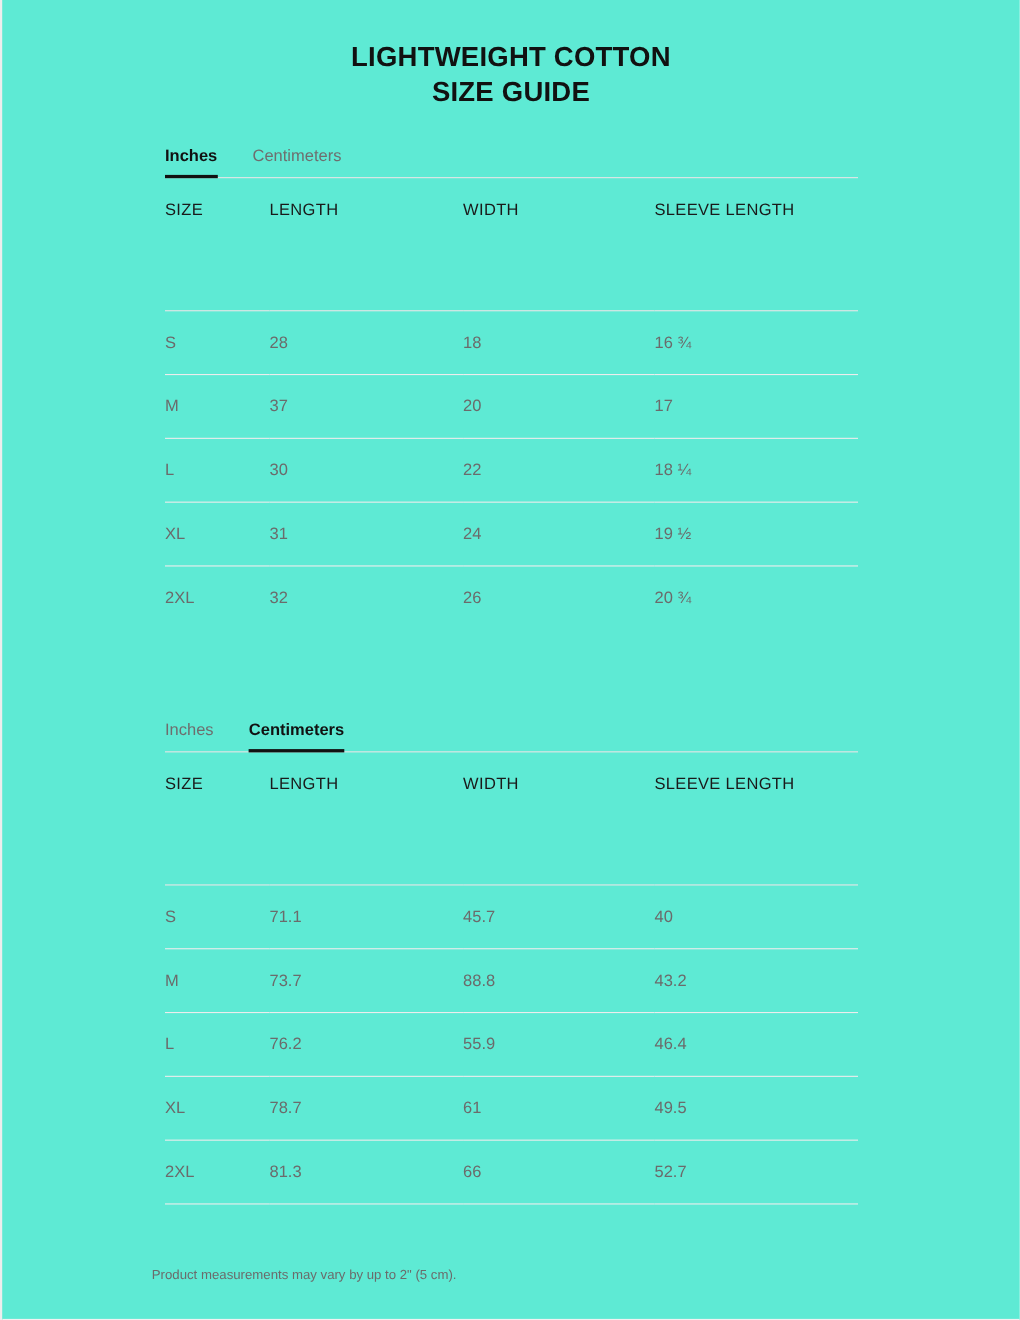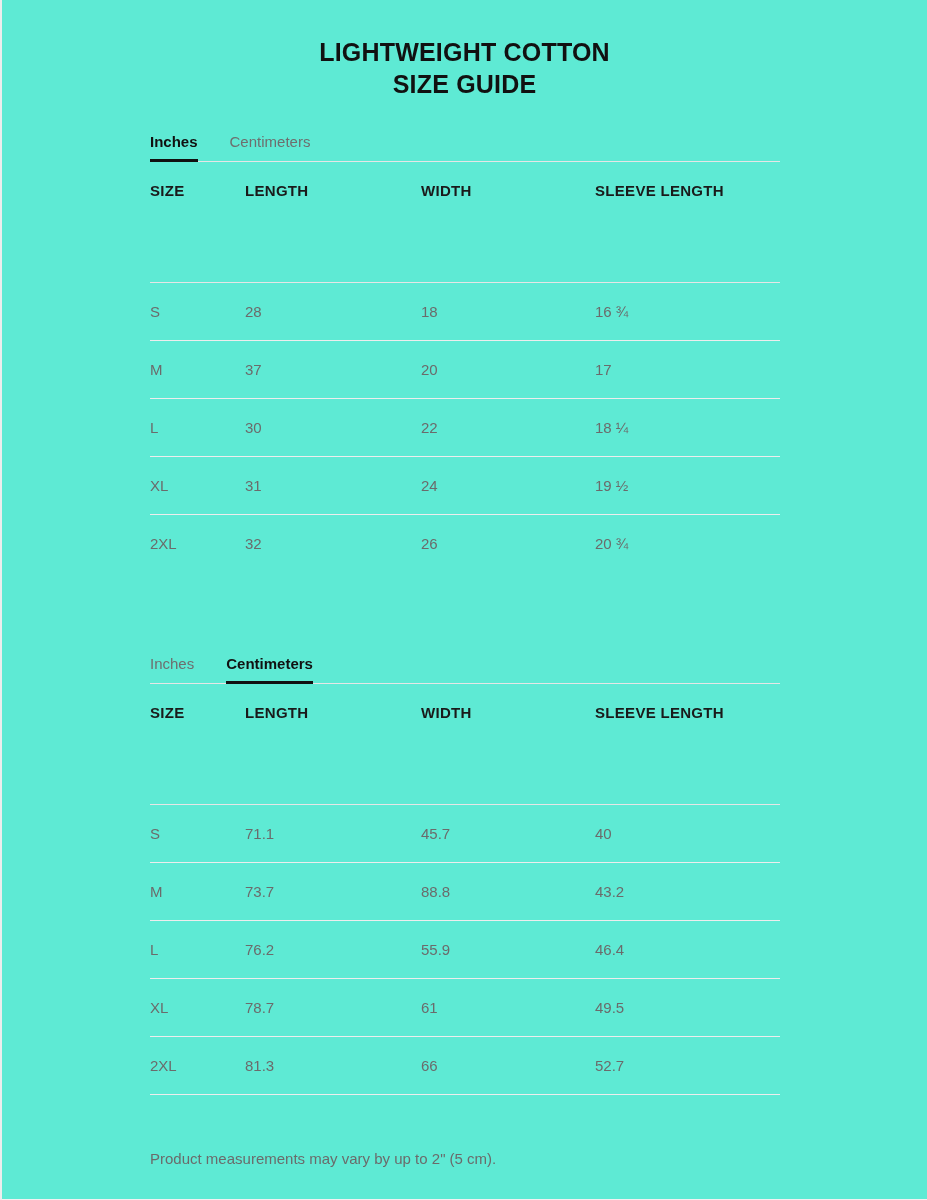--- a/index.html
+++ b/index.html
@@ -91,21 +91,21 @@
     table-layout: fixed;
   }
   table.size-table col.c-size   { width: 95px; }
   table.size-table col.c-length { width: 176px; }
   table.size-table col.c-width  { width: 174px; }
   table.size-table col.c-sleeve { width: 185px; }
 
   table.size-table th {
     text-align: left;
     font-size: 15px;
-    font-weight: bold;
+    font-weight: normal;
     color: #1a1a1a;
     letter-spacing: 0.3px;
     padding: 20px 0 0 0;
     height: 100px;
     vertical-align: top;
     border-bottom: 1px solid #e6e6e6;
     white-space: nowrap;
   }
   table.size-table td {
     text-align: left;
@@ -120,23 +120,23 @@
   table.size-table tbody tr:last-child td {
     border-bottom: none;
   }
   table.size-table.has-bottom-rule tbody tr:last-child td {
     border-bottom: 1px solid #ededed;
   }
 
   
   .footer-note {
     position: absolute;
-    left: 148px;
+    left: 136px;
     top: 1148px;
-    font-size: 15px;
+    font-size: 12px;
     color: #6b6b6b;
     line-height: 22px;
   }
   .bottom-hairline {
     position: absolute;
     left: 0;
     right: 0;
     bottom: 0;
     height: 1px;
     background: #f2f2f2;

